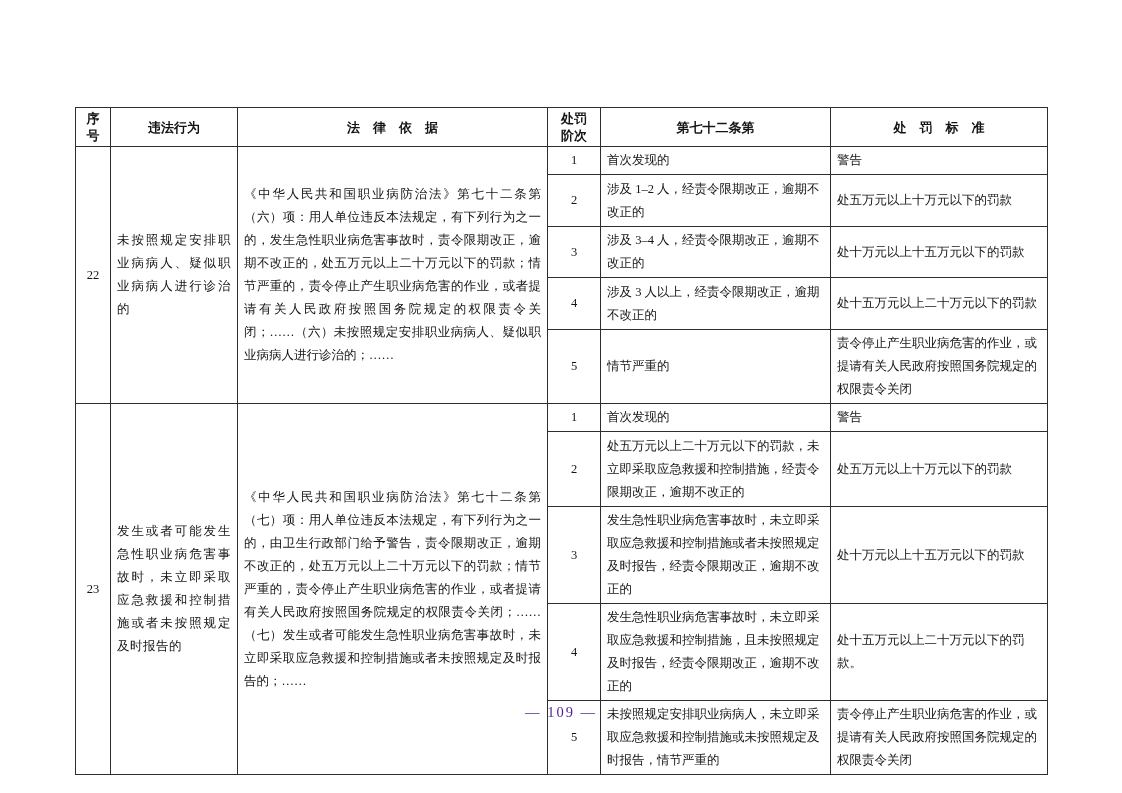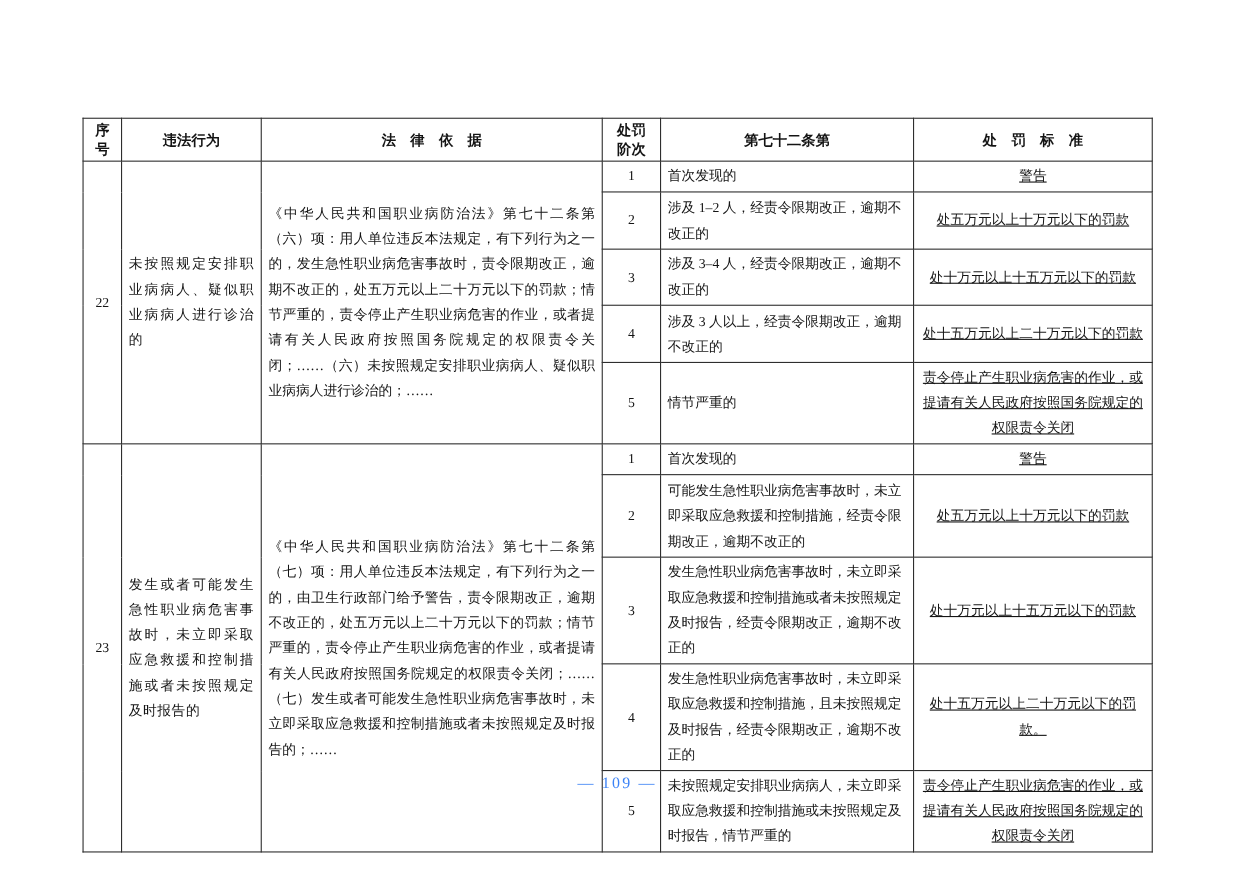--- a/index.html
+++ b/index.html
@@ -54,32 +54,31 @@
   .cell-legal {
     text-align: justify;
     padding: 2px 9px;
   }
   .cell-circ {
     text-align: left;
     padding: 2px 8px;
     margin-left: 12px;
   }
   .cell-std {
-    text-align: center;
+    text-align: left;
     padding: 2px 4px 2px 7px;
-    text-decoration: underline;
   }
   .page-footer {
     position: absolute;
     top: 704px;
     left: 0;
     width: 100%;
     text-align: center;
     font-size: 14.5px;
-    color: #3b82f6;
+    color: #4c1d95;
     letter-spacing: 2px;
   }
 </style>
 </head>
 <body>
 
 <div class="sheet">
 
   <table class="rules">
     <colgroup>
@@ -135,21 +134,21 @@
     <tr style="height:25px">
       <td class="cell-center" rowspan="5">23</td>
       <td class="cell-behavior" rowspan="5">发生或者可能发生急性职业病危害事故时，未立即采取应急救援和控制措施或者未按照规定及时报告的</td>
       <td class="cell-legal" rowspan="5">《中华人民共和国职业病防治法》第七十二条第（七）项：用人单位违反本法规定，有下列行为之一的，由卫生行政部门给予警告，责令限期改正，逾期不改正的，处五万元以上二十万元以下的罚款；情节严重的，责令停止产生职业病危害的作业，或者提请有关人民政府按照国务院规定的权限责令关闭；……（七）发生或者可能发生急性职业病危害事故时，未立即采取应急救援和控制措施或者未按照规定及时报告的；……</td>
       <td class="cell-center">1</td>
       <td class="cell-circ">首次发现的</td>
       <td class="cell-std">警告</td>
     </tr>
     <tr style="height:75px">
       <td class="cell-center">2</td>
-      <td class="cell-circ">可能发生急性职业病危害事故时，未立即采取应急救援和控制措施，经责令限期改正，逾期不改正的</td>
+      <td class="cell-circ">处五万元以上二十万元以下的罚款，未立即采取应急救援和控制措施，经责令限期改正，逾期不改正的</td>
       <td class="cell-std">处五万元以上十万元以下的罚款</td>
     </tr>
     <tr style="height:71px">
       <td class="cell-center">3</td>
       <td class="cell-circ">发生急性职业病危害事故时，未立即采取应急救援和控制措施或者未按照规定及时报告，经责令限期改正，逾期不改正的</td>
       <td class="cell-std">处十万元以上十五万元以下的罚款</td>
     </tr>
     <tr style="height:71px">
       <td class="cell-center">4</td>
       <td class="cell-circ">发生急性职业病危害事故时，未立即采取应急救援和控制措施，且未按照规定及时报告，经责令限期改正，逾期不改正的</td>

